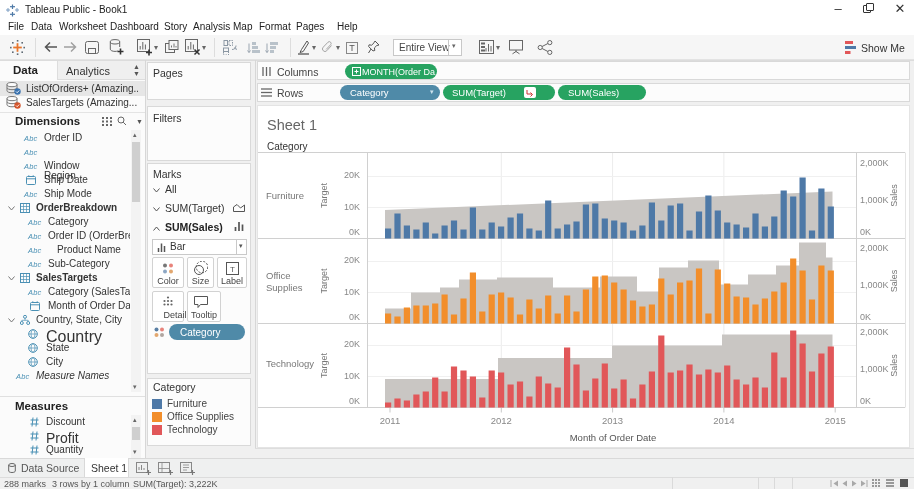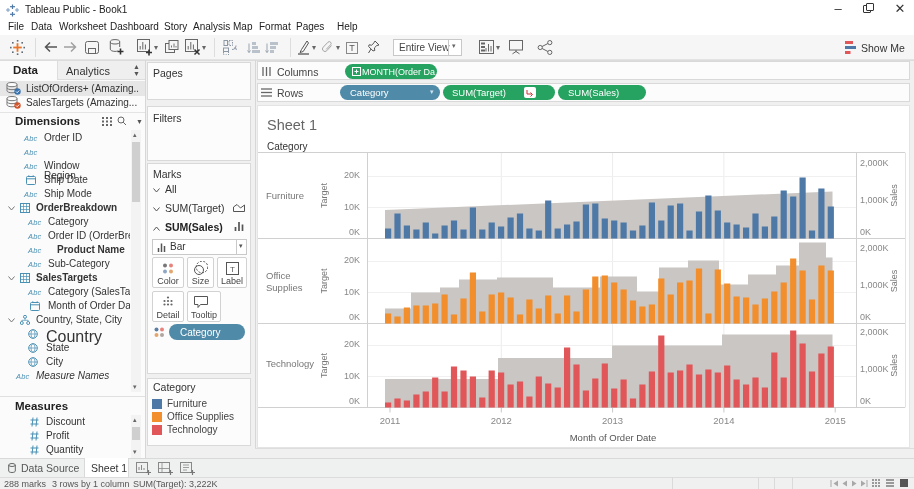--- a/index.html
+++ b/index.html
@@ -221,21 +221,21 @@
   </svg>
 <svg class="ab" style="left:8px;top:206px" width="7" height="5" viewBox="0 0 7 5">
     <path d="M0.5 0.5L3.5 4L6.5 0.5" fill="none" stroke="#777"></path>
   </svg>
 <div class="t" style="left:36px;top:202px;font-size:10px;font-weight:bold;color:#333;max-width:94px;overflow:hidden;">OrderBreakdown</div>
 <div class="t" style="left:28px;top:218px;font-size:7.5px;font-style:italic;color:#4a90b4;letter-spacing:0.2px;">Abc</div>
 <div class="t" style="left:48px;top:216px;font-size:10px;font-weight:normal;color:#333;max-width:82px;overflow:hidden;">Category</div>
 <div class="t" style="left:28px;top:232px;font-size:7.5px;font-style:italic;color:#4a90b4;letter-spacing:0.2px;">Abc</div>
 <div class="t" style="left:48px;top:230px;font-size:10px;font-weight:normal;color:#333;max-width:82px;overflow:hidden;">Order ID (OrderBrea...</div>
 <div class="t" style="left:28px;top:246px;font-size:7.5px;font-style:italic;color:#4a90b4;letter-spacing:0.2px;">Abc</div>
-<div class="t" style="left:48px;top:244px;font-size:10px;font-weight:bold;color:#333;max-width:82px;overflow:hidden;padding-left:9px;">Product Name</div>
+<div class="t" style="left:48px;top:244px;font-size:10px;font-weight:normal;color:#333;max-width:82px;overflow:hidden;padding-left:9px;">Product Name</div>
 <div class="t" style="left:28px;top:260px;font-size:7.5px;font-style:italic;color:#4a90b4;letter-spacing:0.2px;">Abc</div>
 <div class="t" style="left:48px;top:258px;font-size:10px;font-weight:normal;color:#333;max-width:82px;overflow:hidden;">Sub-Category</div>
 <svg class="ab" style="left:20px;top:273px" width="10" height="10" viewBox="0 0 10 10">
     <rect x="0.5" y="0.5" width="9" height="9" fill="none" stroke="#4a90b4"></rect>
     <path d="M0.5 3.5h9M0.5 6.5h9M3.5 0.5v9M6.5 0.5v9" stroke="#4a90b4" stroke-width="0.7"></path>
   </svg>
 <svg class="ab" style="left:8px;top:276px" width="7" height="5" viewBox="0 0 7 5">
     <path d="M0.5 0.5L3.5 4L6.5 0.5" fill="none" stroke="#777"></path>
   </svg>
 <div class="t" style="left:36px;top:272px;font-size:10px;font-weight:bold;color:#333;max-width:94px;overflow:hidden;">SalesTargets</div>
@@ -282,21 +282,21 @@
 <div class="t" style="left:133px;top:383px;font-size:7px;color:#666;">▾</div>
 <div class="ab" style="left:0;top:396px;width:145px;height:1px;background:#e0e0e0;"></div>
 <div class="t" style="left:15px;top:400px;font-size:11.5px;font-weight:bold;color:#222;">Measures</div>
 <svg class="ab" style="left:30px;top:417px" width="9" height="10" viewBox="0 0 9 10">
     <path d="M3 0.5L2 9.5M7 0.5L6 9.5M0.5 3h8M0.5 7h8" stroke="#4a90b4" fill="none"></path>
   </svg>
 <div class="t" style="left:46px;top:416px;font-size:10px;color:#333;">Discount</div>
 <svg class="ab" style="left:30px;top:431px" width="9" height="10" viewBox="0 0 9 10">
     <path d="M3 0.5L2 9.5M7 0.5L6 9.5M0.5 3h8M0.5 7h8" stroke="#4a90b4" fill="none"></path>
   </svg>
-<div class="t" style="left:46px;top:430px;font-size:10px;color:#333;">Profit</div>
+<div class="t" style="left:46px;top:430px;font-size:14px;color:#333;">Profit</div>
 <svg class="ab" style="left:30px;top:445px" width="9" height="10" viewBox="0 0 9 10">
     <path d="M3 0.5L2 9.5M7 0.5L6 9.5M0.5 3h8M0.5 7h8" stroke="#4a90b4" fill="none"></path>
   </svg>
 <div class="t" style="left:46px;top:444px;font-size:10px;color:#333;">Quantity</div>
 <div class="ab" style="left:131px;top:415px;width:10px;height:43px;background:#f3f3f3;"></div>
 <div class="t" style="left:133px;top:416px;font-size:7px;color:#666;">▴</div>
 <div class="ab" style="left:132px;top:427px;width:8px;height:13px;background:#cfcfcf;"></div>
 <div class="t" style="left:133px;top:448px;font-size:7px;color:#666;">▾</div>
 <div class="ab" style="left:146px;top:61px;width:109px;height:397px;background:#f0f0f0;"></div>
 <div class="ab" style="left:147px;top:62px;width:104px;height:38px;background:#fcfcfc;border:1px solid #d9d9d9;"></div>
@@ -355,21 +355,21 @@
     <g fill="#666">
       <circle cx="6" cy="1.5" r="1.1"></circle>
       <circle cx="2.5" cy="5" r="1.1"></circle>
       <circle cx="6" cy="5" r="1.1"></circle>
       <circle cx="9.5" cy="5" r="1.1"></circle>
       <circle cx="2.5" cy="8.5" r="1.1"></circle>
       <circle cx="6" cy="8.5" r="1.1"></circle>
       <circle cx="9.5" cy="8.5" r="1.1"></circle>
     </g>
   </svg>
-<div class="t" style="left:152px;top:310px;width:32px;text-align:center;font-size:9px;color:#444;">Detail</div>
+<div class="t" style="left:152px;top:310px;width:46px;text-align:center;font-size:9px;color:#444;">Detail</div>
 <div class="ab" style="left:187px;top:291px;width:34px;height:31px;background:#fff;border:1px solid #d2d2d2;border-radius:2px;"></div>
 <svg class="ab" style="left:194px;top:296px" width="14" height="13" viewBox="0 0 14 13">
     <path d="M0.5 0.5h13v8h-7l-2.5 3v-3h-3.5z" fill="none" stroke="#555"></path>
   </svg>
 <div class="t" style="left:187px;top:310px;width:34px;text-align:center;font-size:9px;color:#444;">Tooltip</div>
 <svg class="ab" style="left:154px;top:327px" width="13" height="12" viewBox="0 0 13 12">
 <circle cx="2.5" cy="2.5" r="2" fill="#5a7fa4"></circle>
     <circle cx="8" cy="2.5" r="2" fill="#e8837b"></circle>
 <circle cx="2.5" cy="8" r="2" fill="#e2a76f"></circle>
     <circle cx="8" cy="8" r="2" fill="#b0a6a0"></circle>

